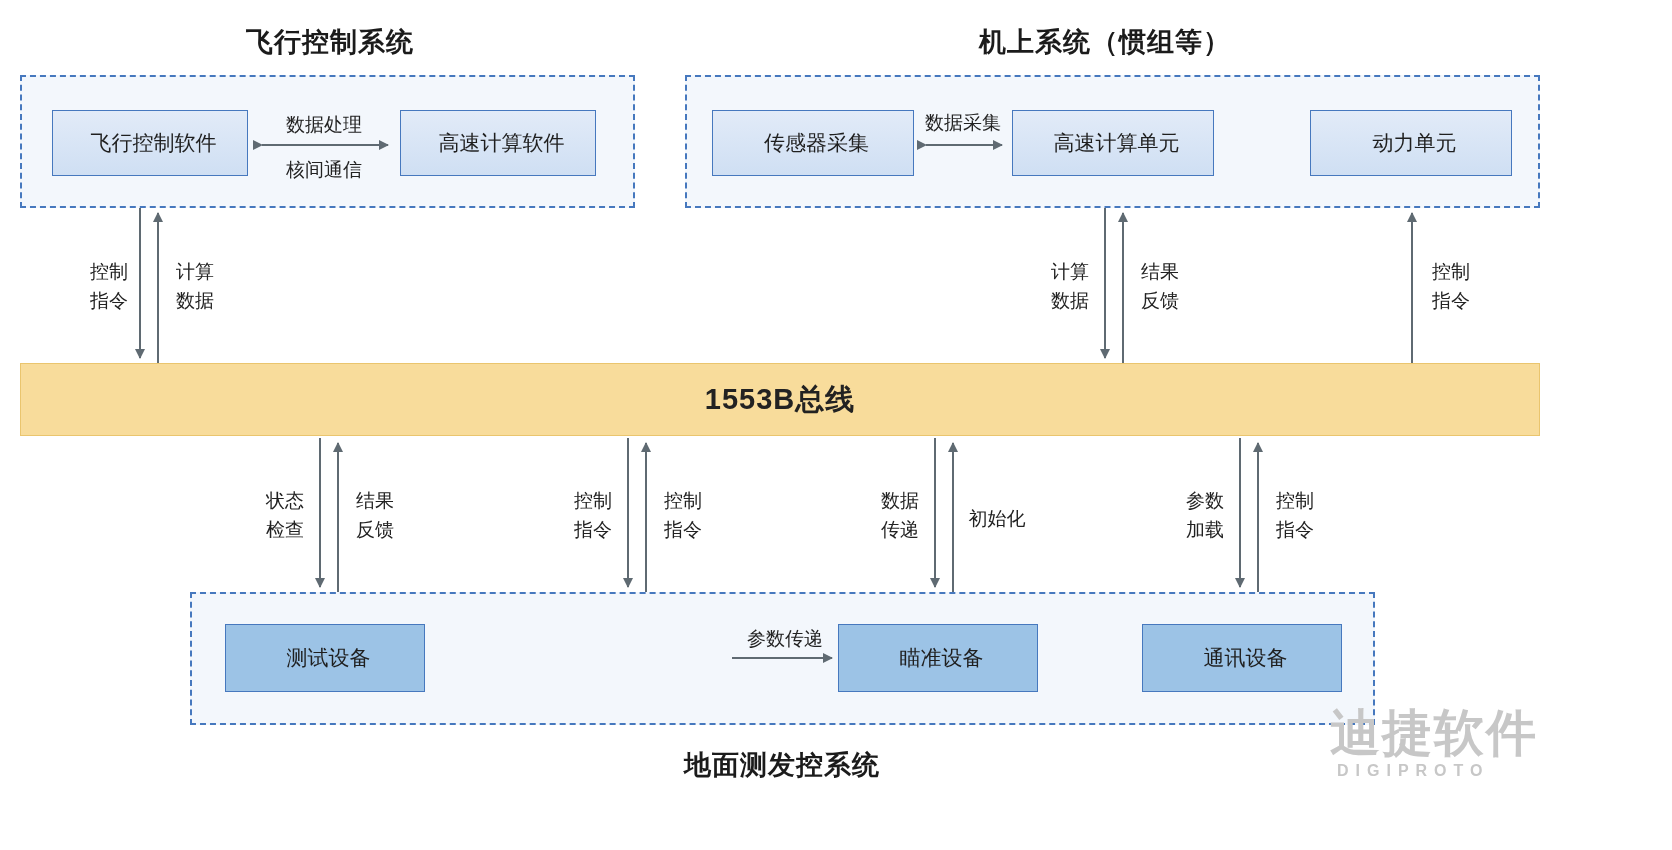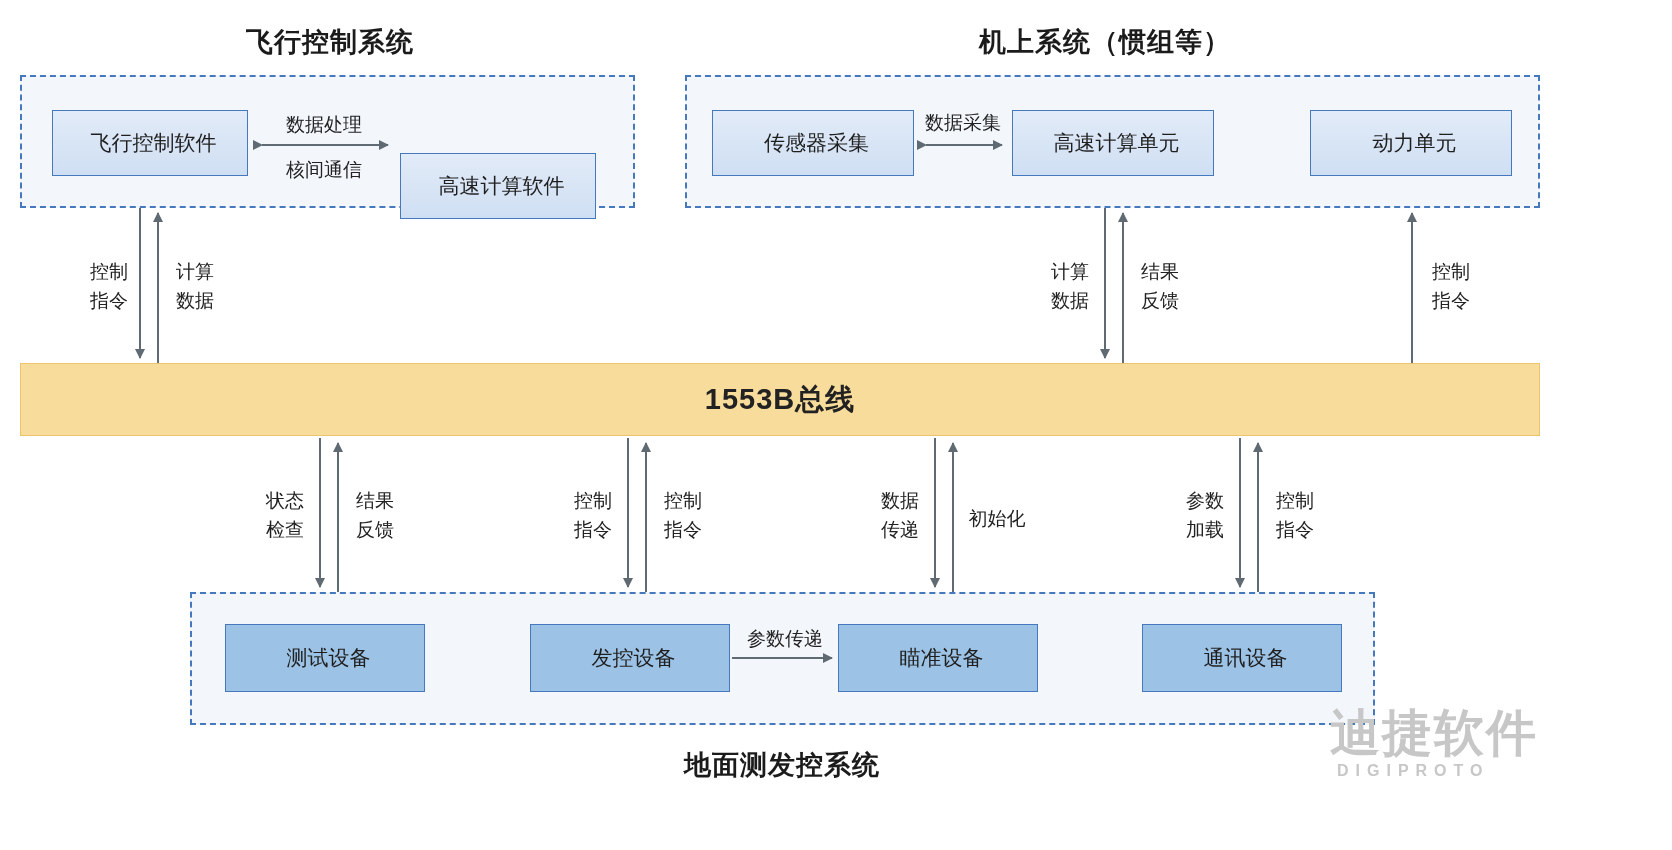--- a/index.html
+++ b/index.html
@@ -31,21 +31,21 @@
 <body>
 
 <div id="canvas">
 
   <div class="group-title" style="left:170px; top:24px; width:320px;">飞行控制系统</div>
   <div class="group-title" style="left:945px; top:24px; width:320px;">机上系统（惯组等）</div>
   <div class="group-title" style="left:632px; top:747px; width:300px;">地面测发控系统</div>
 
   <div class="dashed-box" style="left:20px; top:75px; width:615px; height:133px;"></div>
   <div class="node node-light" style="left:52px; top:110px; width:196px; height:66px;">飞行控制软件</div>
-  <div class="node node-light" style="left:400px; top:110px; width:196px; height:66px;margin-top:43px;">高速计算软件</div>
+  <div class="node node-light" style="left:400px; top:110px; width:196px; height:66px;">高速计算软件</div>
   <div class="link-label" style="left:258px; top:112px; width:132px;">数据处理</div>
   <div class="link-label" style="left:258px; top:157px; width:132px;">核间通信</div>
 
   <div class="dashed-box" style="left:685px; top:75px; width:855px; height:133px;"></div>
   <div class="node node-light" style="left:712px; top:110px; width:202px; height:66px;">传感器采集</div>
   <div class="node node-light" style="left:1012px; top:110px; width:202px; height:66px;">高速计算单元</div>
   <div class="node node-light" style="left:1310px; top:110px; width:202px; height:66px;">动力单元</div>
   <div class="link-label" style="left:900px; top:110px; width:126px;">数据采集</div>
 
   <div class="bus">1553B总线</div>
@@ -72,21 +72,20 @@
   <div class="flow-label" style="left:877px; top:487px; width:46px;">数据
 传递</div>
   <div class="flow-label" style="left:961px; top:505px; width:72px;">初始化</div>
   <div class="flow-label" style="left:1182px; top:487px; width:46px;text-align:center;">参数
 加载</div>
   <div class="flow-label" style="left:1272px; top:487px; width:46px;">控制
 指令</div>
 
   <div class="dashed-box" style="left:190px; top:592px; width:1185px; height:133px;"></div>
   <div class="node node-dark" style="left:225px; top:624px; width:200px; height:68px;">测试设备</div>
-  <div class="node node-dark" style="left:530px; top:624px; width:200px; height:68px;">发控设备</div>
   <div class="node node-dark" style="left:838px; top:624px; width:200px; height:68px;">瞄准设备</div>
   <div class="node node-dark" style="left:1142px; top:624px; width:200px; height:68px;">通讯设备</div>
   <div class="link-label" style="left:732px; top:626px; width:106px;">参数传递</div>
 
   <svg id="wires" viewBox="0 0 1672 850">
     <defs>
       <marker id="ah" markerWidth="11" markerHeight="11" refX="9" refY="5" orient="auto" markerUnits="userSpaceOnUse">
         <path d="M0,0 L10,5 L0,10 Z" fill="#5f6a72"></path>
       </marker>
     </defs>

